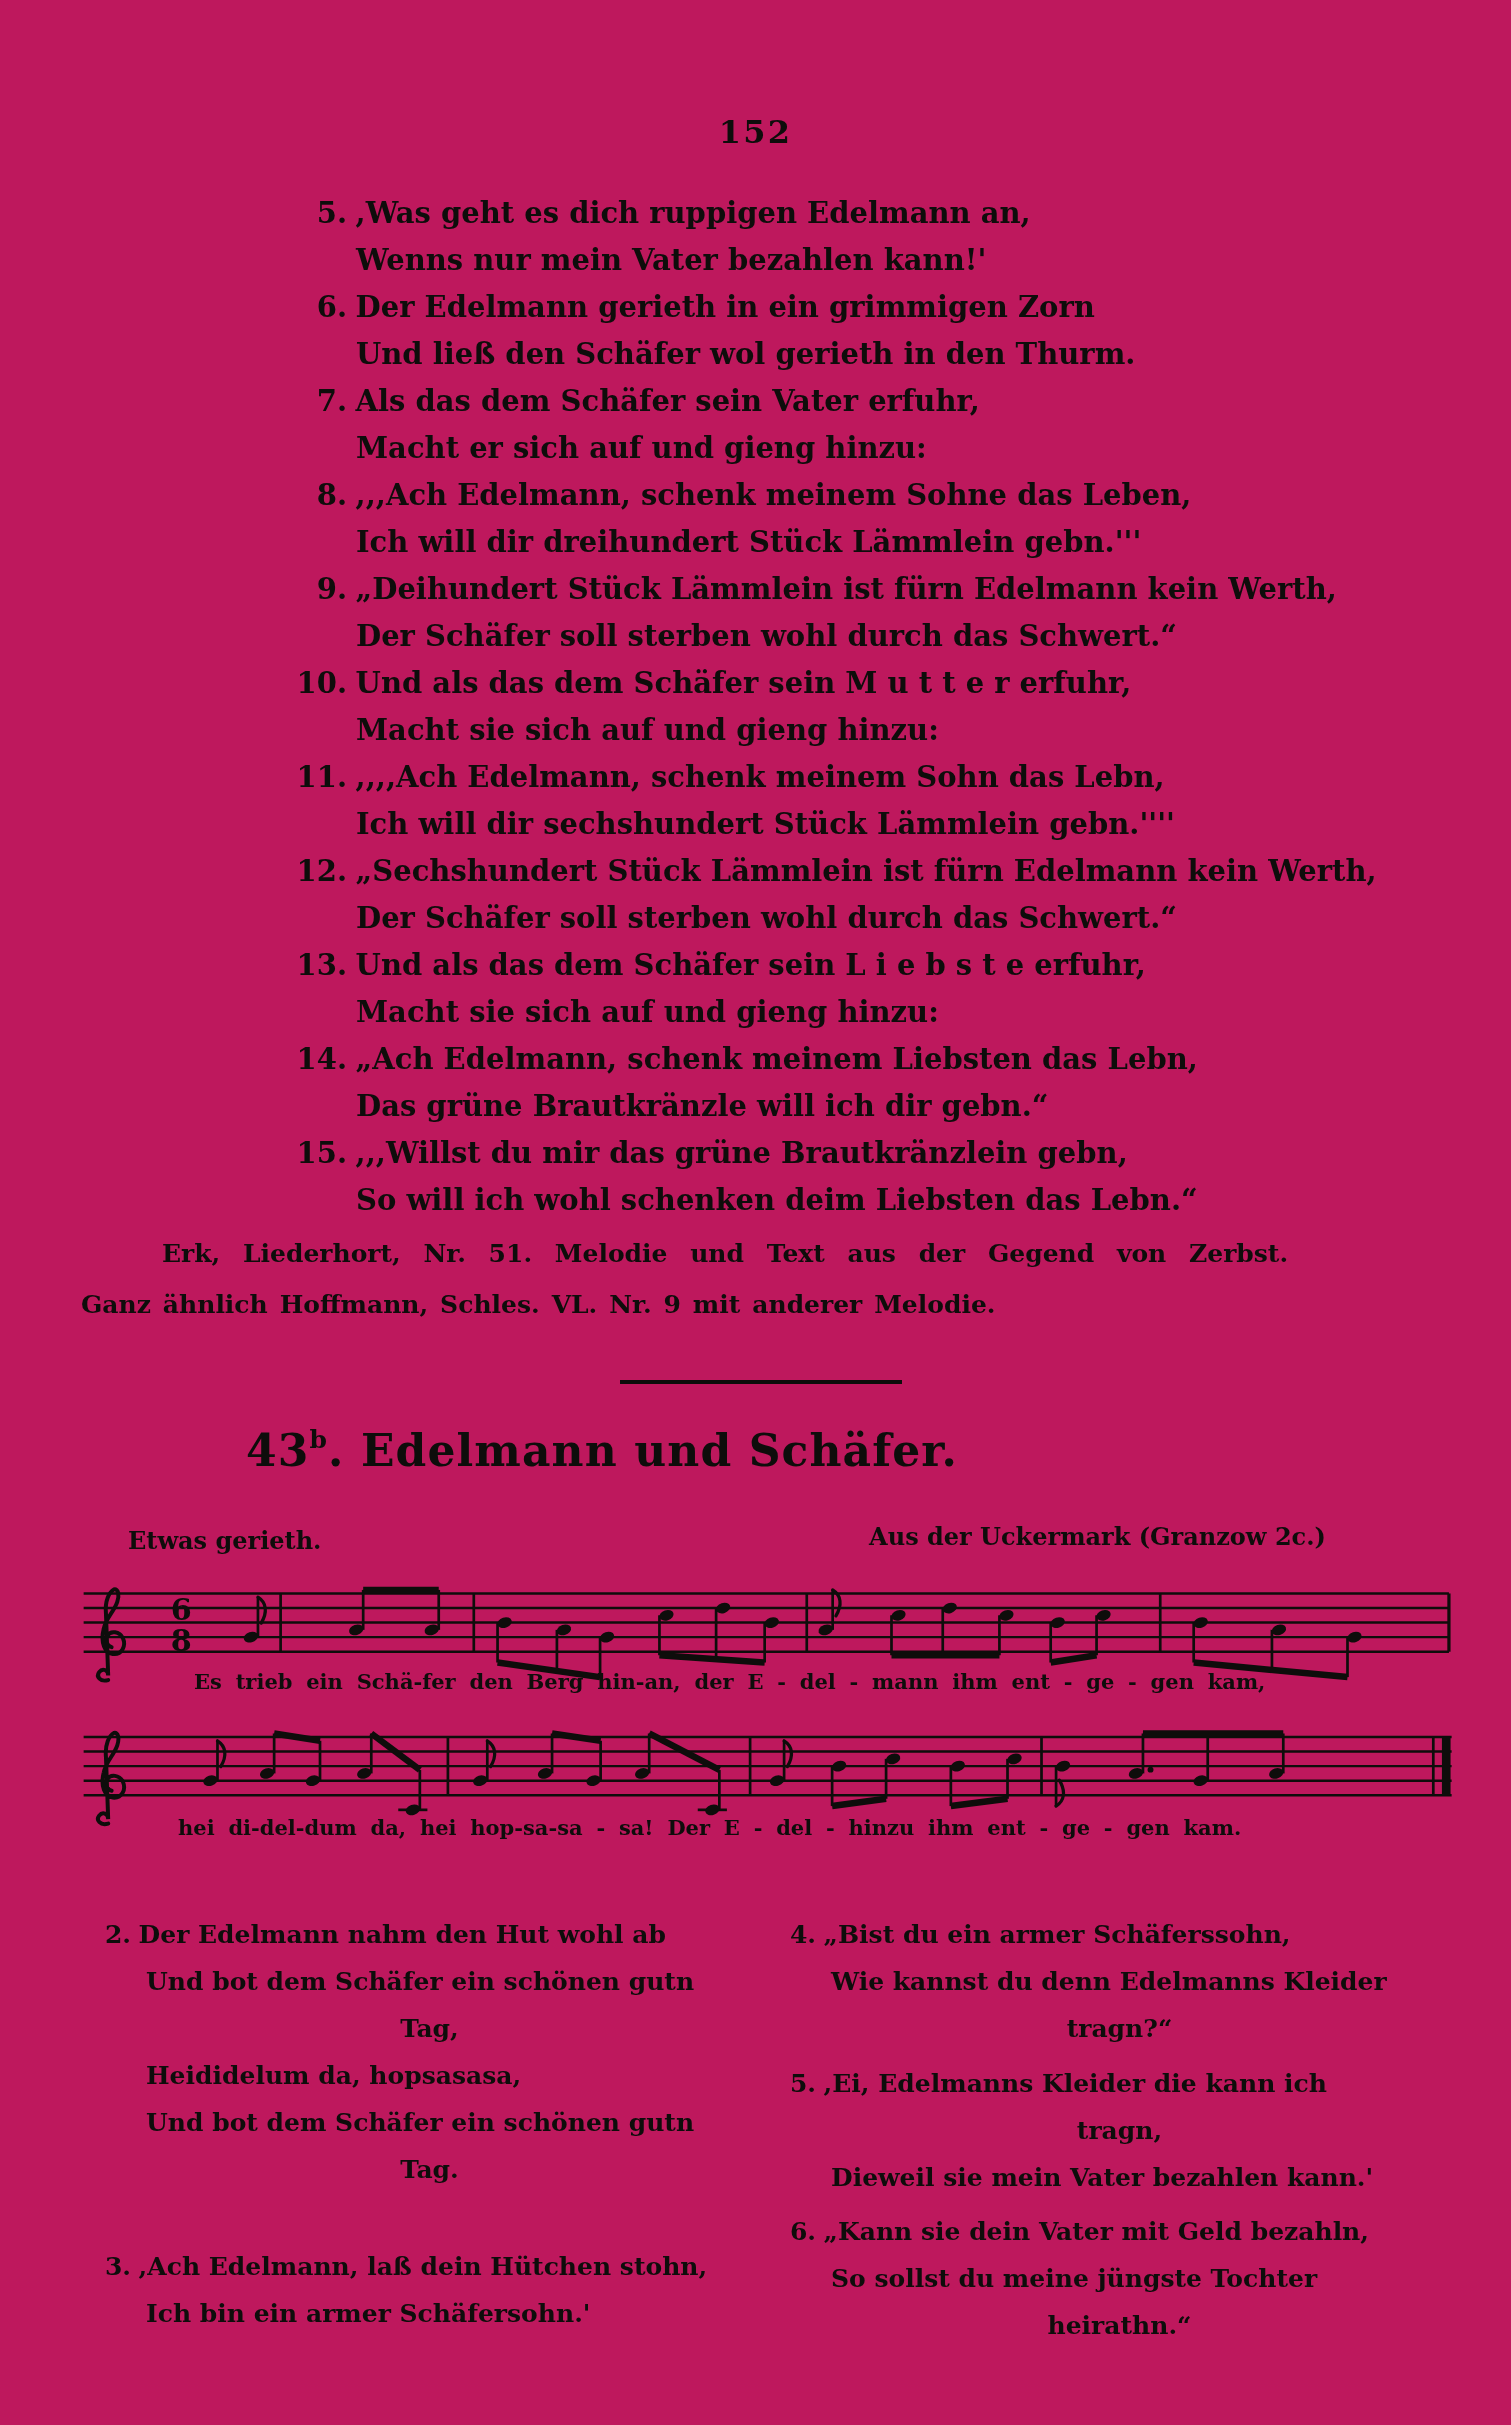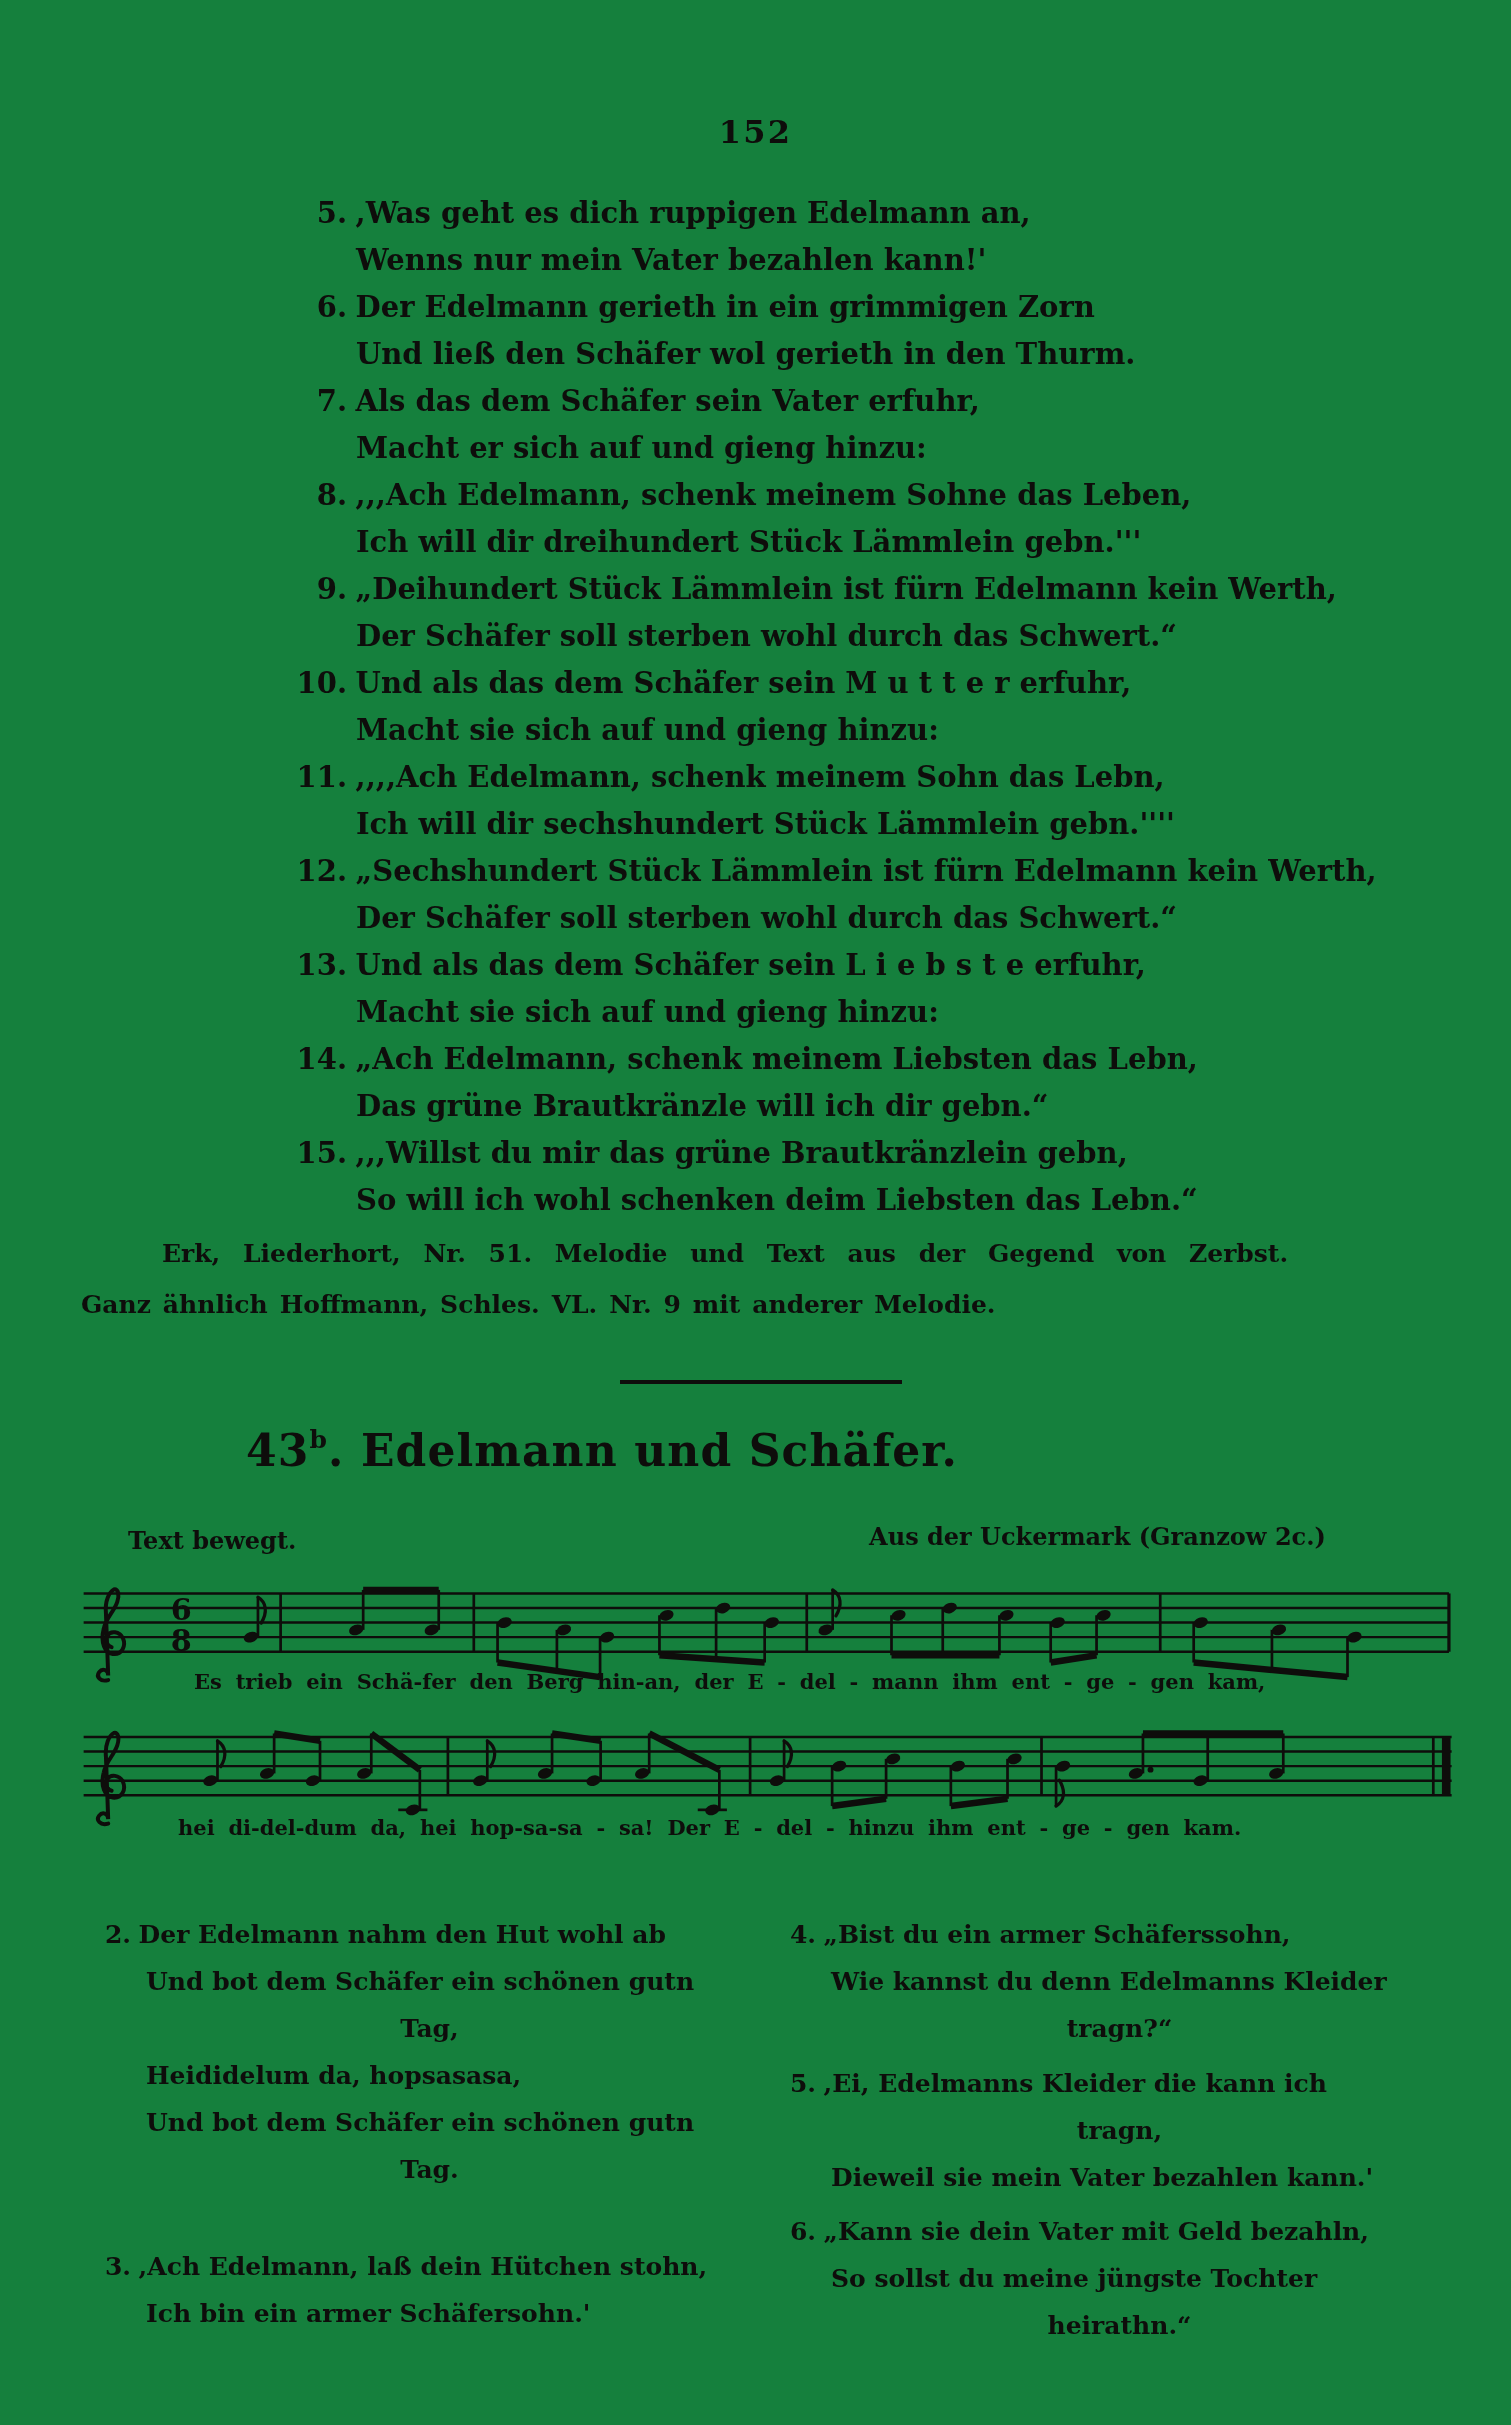--- a/index.html
+++ b/index.html
@@ -1,17 +1,17 @@
 <!DOCTYPE html>
 <html style="font-size:8.6px"><head>
 <meta charset="utf-8">
 <style>
   html,body{margin:0;padding:0;background:#e8e8e4;}
   .page{
-    position:relative;width:1511px;height:2426px;background:#15803d;color:#0e0d0b;
+    position:relative;width:1511px;height:2426px;background:#be185d;color:#0e0d0b;
     font-family:"DejaVu Serif","Liberation Serif",serif;font-weight:bold;overflow:hidden;
   }
   .abs{position:absolute;}
   .pageno{top:113px;left:0;width:1511px;text-align:center;font-size:32px;letter-spacing:2.2px;}
   
   #verses-top{top:190px;left:294px;width:1160px;}
   .tv-line{white-space:nowrap;height:47px;line-height:47px;font-size:29px;}
   .tv-num{display:inline-block;width:53px;text-align:right;margin-right:8.6px;}
   .tv-cont{padding-left:62px;}
   
@@ -71,21 +71,21 @@
       <div class="tv-line tv-cont">So will ich wohl schenken deim Liebsten das Lebn.“</div>
     </div>
 
   <div class="abs note-l1">Erk, Liederhort, Nr. 51. Melodie und Text aus der Gegend von Zerbst.</div>
   <div class="abs note-l2">Ganz ähnlich Hoffmann, Schles. VL. Nr. 9 mit anderer Melodie.</div>
 
   <div class="abs rule"></div>
 
   <div class="abs heading"><span>43</span><sup>b</sup><span>. Edelmann und Schäfer.</span></div>
 
-  <div class="abs tempo">Text bewegt.</div>
+  <div class="abs tempo">Etwas gerieth.</div>
   <div class="abs origin">Aus der Uckermark (Granzow 2c.)</div>
 
   <svg id="music-svg" width="1511" height="2426" viewBox="0 0 2800 4494" xmlns="http://www.w3.org/2000/svg">
       <line x1="155" y1="2952" x2="2685" y2="2952" stroke="#0e0d0b" stroke-width="4.5"></line>
       <line x1="155" y1="2979" x2="2685" y2="2979" stroke="#0e0d0b" stroke-width="4.5"></line>
       <line x1="155" y1="3006" x2="2685" y2="3006" stroke="#0e0d0b" stroke-width="4.5"></line>
       <line x1="155" y1="3033" x2="2685" y2="3033" stroke="#0e0d0b" stroke-width="4.5"></line>
       <line x1="155" y1="3060" x2="2685" y2="3060" stroke="#0e0d0b" stroke-width="4.5"></line>
       <line x1="520" y1="2952" x2="520" y2="3060" stroke="#0e0d0b" stroke-width="5"></line>
       <line x1="878" y1="2952" x2="878" y2="3060" stroke="#0e0d0b" stroke-width="5"></line>

